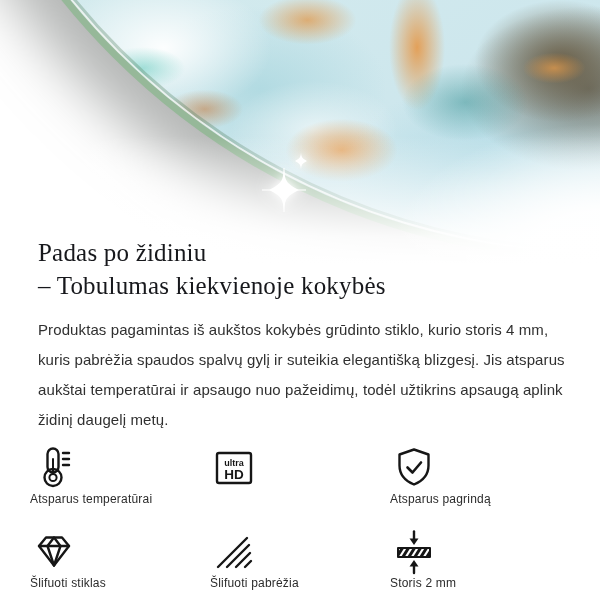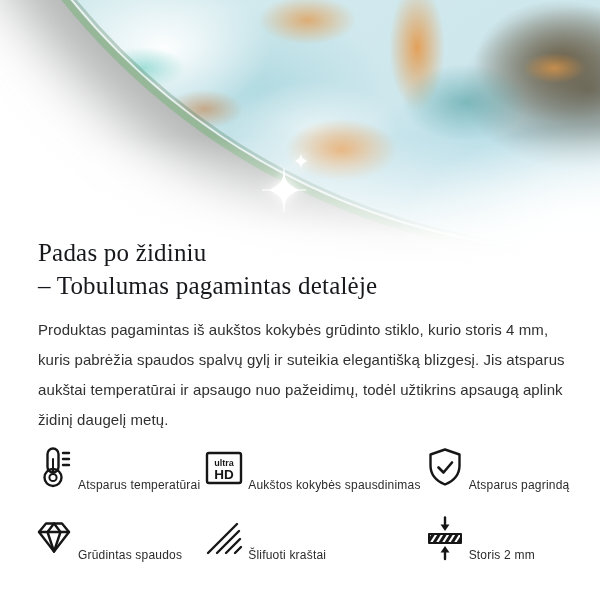--- a/index.html
+++ b/index.html
@@ -52,21 +52,21 @@
   p.desc{
     margin:13px 32px 0 38px;width:532px;position:relative;
     font-size:15px;line-height:2.0;color:#303030;letter-spacing:0.1px;
   }
 
   
   .features{
     margin-top:9px;padding:0 30px;
     display:grid;grid-template-columns:repeat(3,1fr);row-gap:22px;
   }
-  .feature{display:flex;flex-direction:row;align-items:flex-end;}
+  .feature{display:flex;flex-direction:column;align-items:flex-start;}
   .feature .icon-wrap{height:48px;display:flex;align-items:center;justify-content:center;}
   .feature .label{font-size:12px;color:#2b2b2b;letter-spacing:0.2px;white-space:nowrap;}
   .ficon{stroke:#161616;fill:none;stroke-width:2.4;stroke-linecap:round;stroke-linejoin:round;}
 </style>
 </head>
 <body>
 
 <div class="page">
 
   <div class="photo">
@@ -77,21 +77,21 @@
       <rect x="23.3" y="0" width="1.4" height="48" fill="rgba(255,255,255,0.85)"></rect>
       <path d="M24 2 C25.5 15 27 17 40 24 C27 31 25.5 33 24 46 C22.5 33 21 31 8 24 C21 17 22.5 15 24 2 Z" fill="#ffffff"></path>
     </svg>
     <svg class="sparkle sparkle-small" viewBox="0 0 48 48">
       <path d="M24 2 C25.5 15 27 17 40 24 C27 31 25.5 33 24 46 C22.5 33 21 31 8 24 C21 17 22.5 15 24 2 Z" fill="#ffffff"></path>
     </svg>
   </div>
 
   <h1 class="title">
     <span>Padas po židiniu</span>
-    <span>– Tobulumas pagamintas detalėje</span>
+    <span>– Tobulumas kiekvienoje kokybės</span>
   </h1>
 
   <p class="desc">Produktas pagamintas iš aukštos kokybės grūdinto stiklo, kurio storis 4 mm, kuris pabrėžia spaudos spalvų gylį ir suteikia elegantišką blizgesį. Jis atsparus aukštai temperatūrai ir apsaugo nuo pažeidimų, todėl užtikrins apsaugą aplink židinį daugelį metų.</p>
 
   <div class="features">
 
     <div class="feature">
       <div class="icon-wrap">
         <svg class="ficon" width="48" height="48" viewBox="0 0 48 48">
           <rect x="17.5" y="4.5" width="11" height="24" rx="5.5"></rect>
@@ -107,54 +107,53 @@
     </div>
 
     <div class="feature">
       <div class="icon-wrap">
         <svg class="ficon" width="48" height="48" viewBox="0 0 48 48">
           <rect x="7" y="9" width="34" height="30" rx="2"></rect>
           <text x="24" y="21.5" text-anchor="middle" font-size="9" font-weight="700" font-family="'Liberation Sans',sans-serif" fill="#161616" stroke="none">ultra</text>
           <text x="24" y="34.5" text-anchor="middle" font-size="13.5" font-weight="800" font-family="'Liberation Sans',sans-serif" fill="#161616" stroke="none">HD</text>
         </svg>
       </div>
-      <div class="label">Aukštos kokybės spausdinimas</div>
     </div>
 
     <div class="feature">
       <div class="icon-wrap">
         <svg class="ficon" width="48" height="48" viewBox="0 0 48 48">
           <path d="M24 5.5 L38.5 10.5 V21.5 C38.5 30.5 32.5 37 24 40.5 C15.5 37 9.5 30.5 9.5 21.5 V10.5 Z"></path>
           <path d="M17.5 23.5 L22.5 28.5 L31 18.5" stroke-width="2.6"></path>
         </svg>
       </div>
       <div class="label">Atsparus pagrindą</div>
     </div>
 
     <div class="feature">
       <div class="icon-wrap">
         <svg class="ficon" width="48" height="48" viewBox="0 0 48 48" stroke-width="2">
           <path d="M16 9.5 L32 9.5 L39 18 L24 37.5 L9 18 Z"></path>
           <line x1="9" y1="18" x2="39" y2="18"></line>
           <path d="M24 9.5 L17.5 18 L24 37.5 L30.5 18 Z"></path>
         </svg>
       </div>
-      <div class="label">Grūdintas spaudos</div>
+      <div class="label">Šlifuoti stiklas</div>
     </div>
 
     <div class="feature">
       <div class="icon-wrap">
         <svg class="ficon" width="48" height="48" viewBox="0 0 48 48" stroke-width="4.2" stroke-linecap="butt">
           <line x1="8" y1="39" x2="37" y2="10"></line>
           <line x1="17" y1="39" x2="39" y2="17"></line>
           <line x1="26" y1="39" x2="40" y2="25"></line>
           <line x1="35" y1="39" x2="41" y2="33"></line>
         </svg>
       </div>
-      <div class="label">Šlifuoti kraštai</div>
+      <div class="label">Šlifuoti pabrėžia</div>
     </div>
 
     <div class="feature">
       <div class="icon-wrap">
         <svg class="ficon" width="48" height="48" viewBox="0 0 48 48">
           <defs>
             <clipPath id="hatchclip">
                 <rect x="8" y="20" width="32" height="9"></rect>
               </clipPath>
           </defs>

